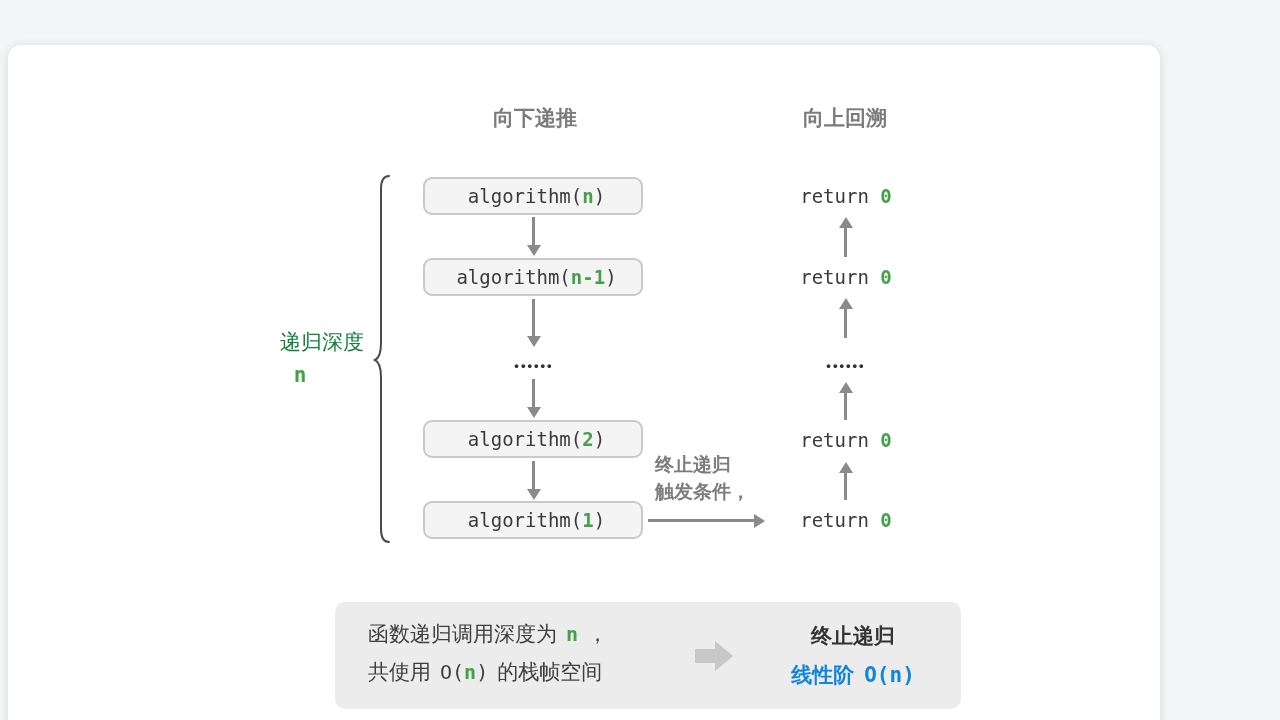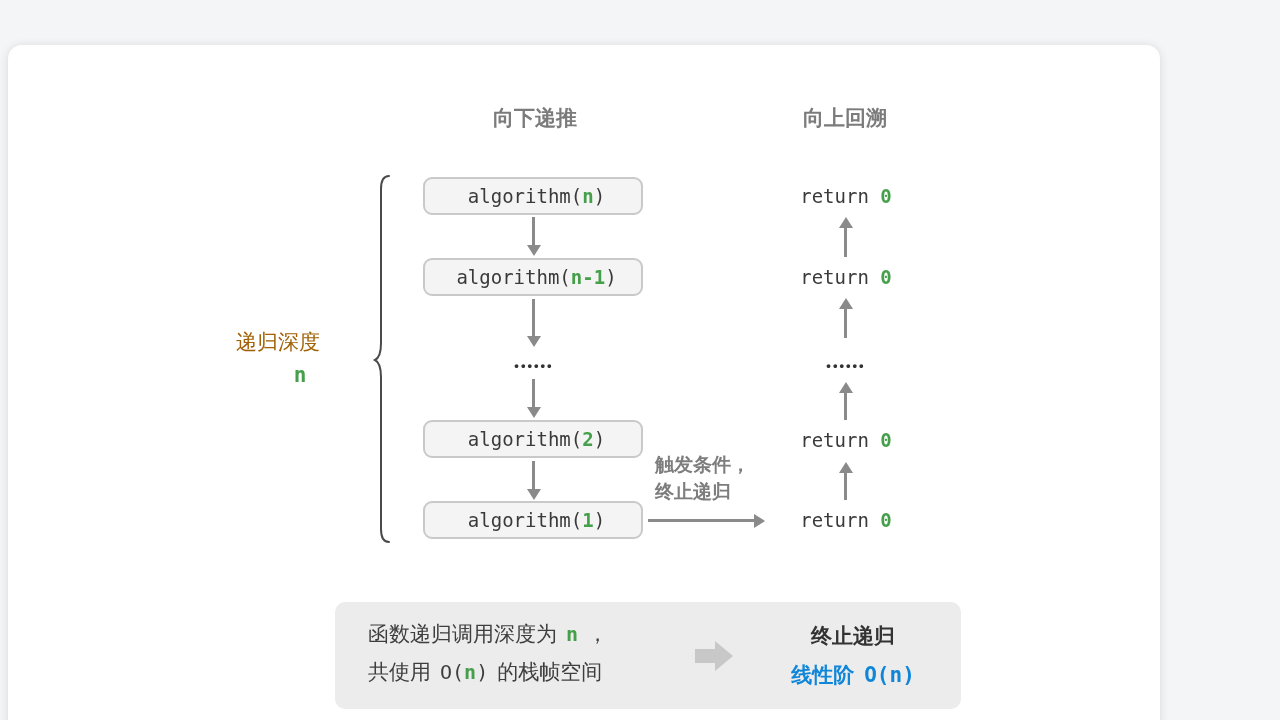--- a/index.html
+++ b/index.html
@@ -39,22 +39,22 @@
       transform:translateX(-50%); border:7px solid transparent; border-bottom:none;
       border-top:11px solid #8a8a8a; }
   .arrow-v.up::after { content:""; position:absolute; top:-10px; left:50%;
       transform:translateX(-50%); border:7px solid transparent; border-top:none;
       border-bottom:11px solid #8a8a8a; }
   .arrow-h { position:absolute; height:3px; background:#8a8a8a; }
   .arrow-h::after { content:""; position:absolute; right:-11px; top:50%;
       transform:translateY(-50%); border:7px solid transparent; border-right:none;
       border-left:11px solid #8a8a8a; }
 
-  #depth-label { position:absolute; left:228px; top:283px; width:128px; text-align:left;
-                 font-size:21px; color:#a16207; }
+  #depth-label { position:absolute; left:228px; top:283px; width:128px; text-align:right;
+                 font-size:21px; color:#15803d; }
   #depth-var   { position:absolute; left:228px; top:318px; width:128px; text-align:center;
                  font-family:"DejaVu Sans Mono", monospace; font-size:21px; font-weight:700; color:#46a04b; }
   #brace { position:absolute; left:364px; top:129px; }
 
   #base-note { position:absolute; left:647px; top:406px; width:150px;
                font-size:19px; font-weight:700; color:#7d7d7d; line-height:27px; }
 
   #summary { position:absolute; left:327px; top:557px; width:626px; height:107px;
              background:#ececec; border-radius:10px; }
   #summary-left { position:absolute; left:360px; top:570px; font-size:21px; color:#3e3e3e;
@@ -108,22 +108,22 @@
     <div class="arrow-v down" style="left:524px; top:416px; height:29px;"></div>
 
     <div id="box-1" class="call-box">
       <span>algorithm(</span>
         <span class="arg">1</span>
         <span>)</span>
     </div>
 
     <div class="arrow-h" style="left:640px; top:474px; width:106px;"></div>
     <div id="base-note">
+      <div>终止递归</div>
       <div>触发条件，</div>
-      <div>终止递归</div>
     </div>
 
     <div id="ret-1" class="return-row">
       <span>return </span><span class="val">0</span>
     </div>
     <div class="arrow-v up" style="left:836px; top:182px; height:30px;"></div>
     <div id="ret-2" class="return-row">
       <span>return </span><span class="val">0</span>
     </div>
     <div class="arrow-v up" style="left:836px; top:263px; height:30px;"></div>

